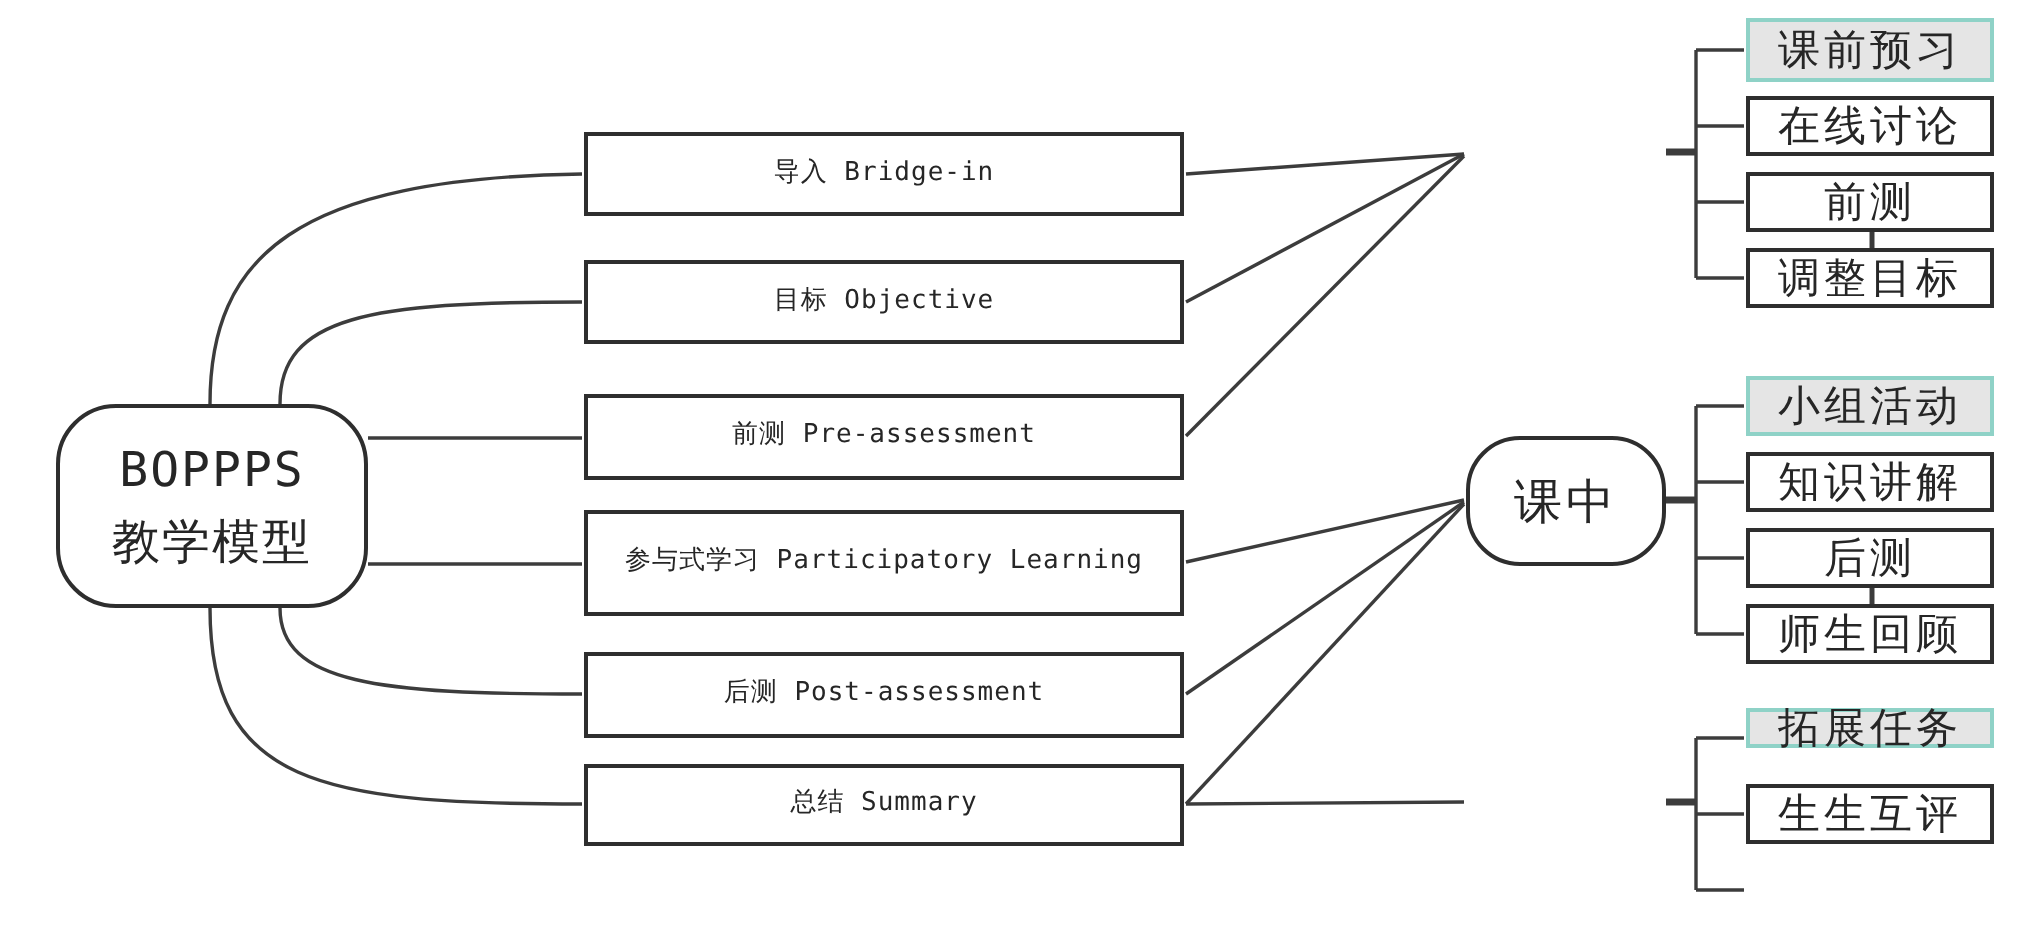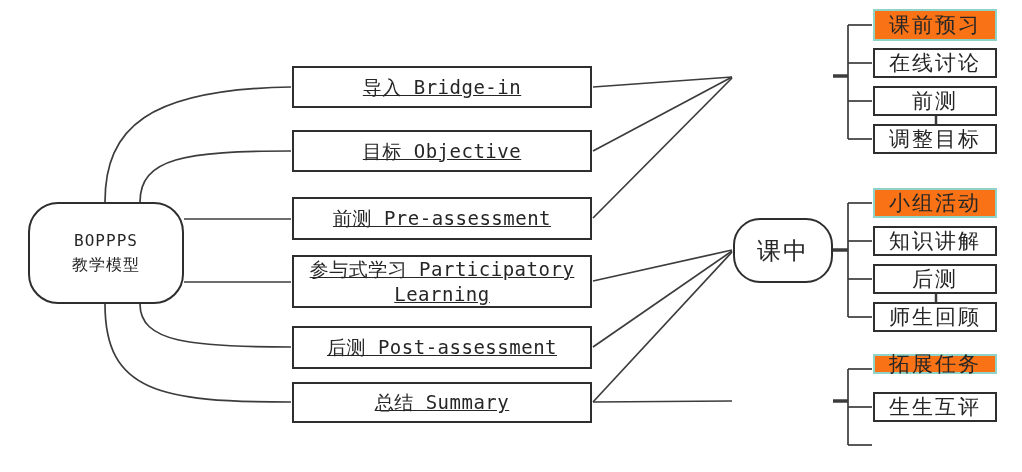--- a/index.html
+++ b/index.html
@@ -7,26 +7,26 @@
     position:relative; width:1022px; height:472px; background:#ffffff;
     font-family:"DejaVu Sans Mono","DejaVu Sans","Liberation Sans",monospace,sans-serif;
     color:#262626; overflow:hidden;
   }
   #wires { position:absolute; left:0; top:0; width:1022px; height:472px; pointer-events:none; }
   .box {
     position:absolute; box-sizing:border-box; background:#ffffff;
     border:2px solid #2e2e2e; display:flex; align-items:center; justify-content:center;
     text-align:center; white-space:pre-line;
   }
-  .stage { font-size:19px; letter-spacing:0.5px; line-height:1.3; padding:0 2px;text-decoration:underline; }
-  .root  { border-radius:30px; border-width:2.5px; font-size:16px; line-height:1.5;
+  .stage { font-size:13px; letter-spacing:0.5px; line-height:1.3; padding:0 2px; }
+  .root  { border-radius:30px; border-width:2.5px; font-size:24px; line-height:1.5;
            flex-direction:column; letter-spacing:1px; }
   .phase { border-radius:27px; border-width:2.5px; font-size:24px; letter-spacing:2px; }
   .item  { font-size:21px; letter-spacing:2px; line-height:1; }
-  .item.hl { border-color:#8fd2c7; background:#f97316; }
+  .item.hl { border-color:#8fd2c7; background:#e5e5e5; }
 </style>
 </head>
 <body>
 
 <div id="canvas">
 
   <svg id="wires" viewBox="0 0 1022 472" fill="none" stroke="#3c3c3c" stroke-width="1.7">
 
     <path d="M105,202 C105,128 148,89 291,87"></path>
     <path d="M140,202 C140,158 185,151 291,151"></path>

